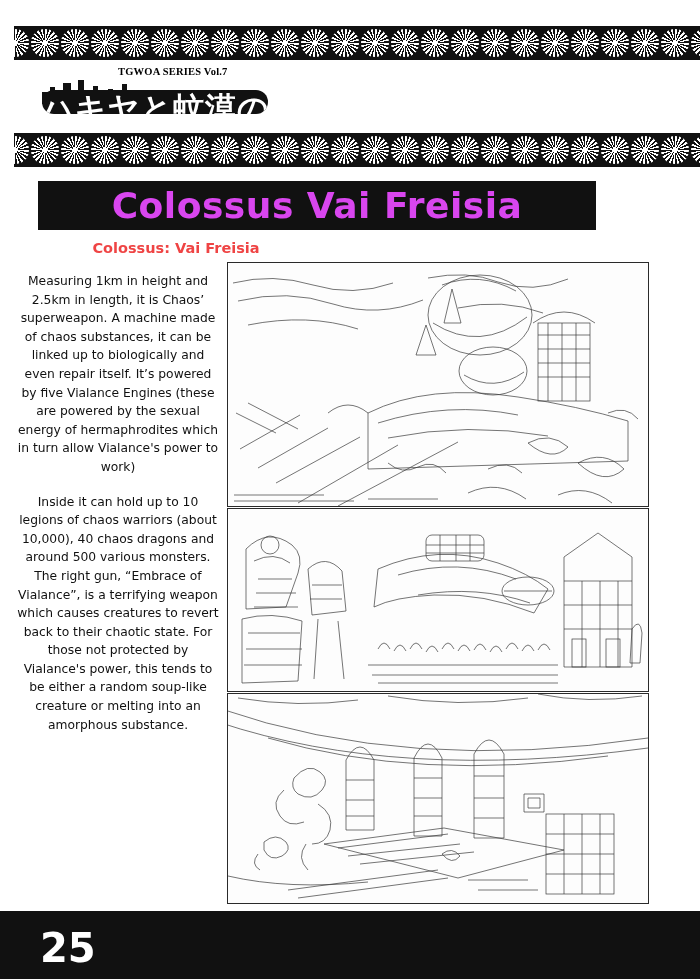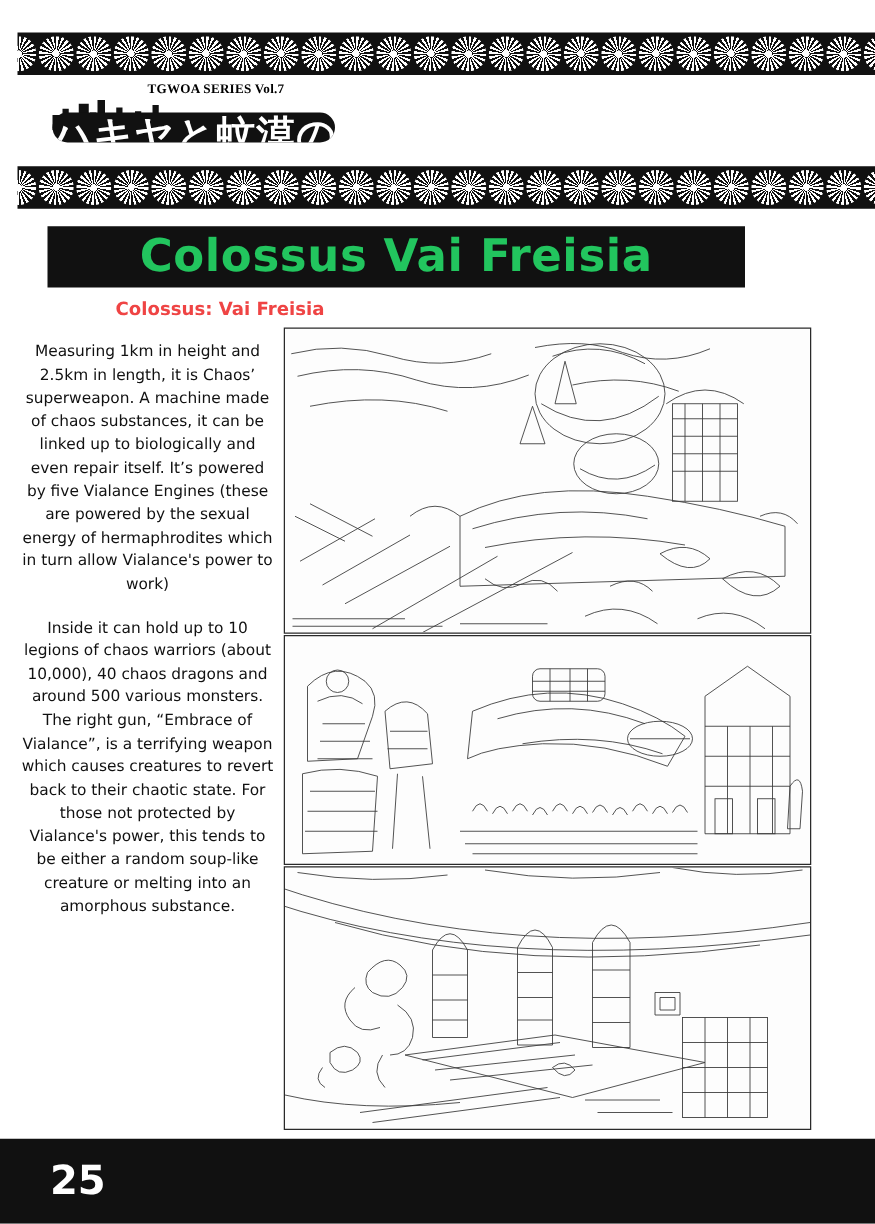--- a/index.html
+++ b/index.html
@@ -106,21 +106,21 @@
   }
 
   
   .title-banner {
     position: absolute;
     left: 38px;
     top: 181px;
     width: 558px;
     height: 49px;
     background: #111111;
-    color: #22c55e;
+    color: #d946ef;
     display: flex;
     align-items: center;
     justify-content: center;
   }
   .title-banner .title-text {
     font-size: 36px;
     font-weight: bold;
     letter-spacing: 0.5px;
     font-family: "DejaVu Sans", sans-serif;
   }
@@ -182,21 +182,21 @@
     left: 0;
     top: 911px;
     width: 700px;
     height: 68px;
     background: #111111;
   }
   .page-number {
     position: absolute;
     left: 40px;
     top: 925px;
-    font-size: 32px;
+    font-size: 40px;
     font-weight: bold;
     color: #ffffff;
     font-family: "DejaVu Sans", sans-serif;
   }
 
   .edge-left {
     position: absolute;
     left: 0; top: 0;
     width: 14px; height: 911px;
     background: #ffffff;

